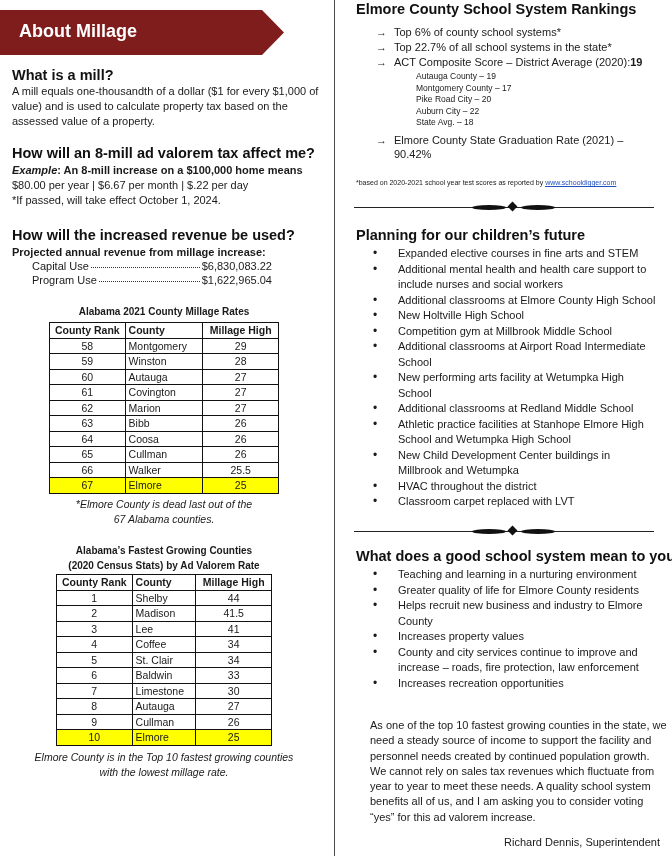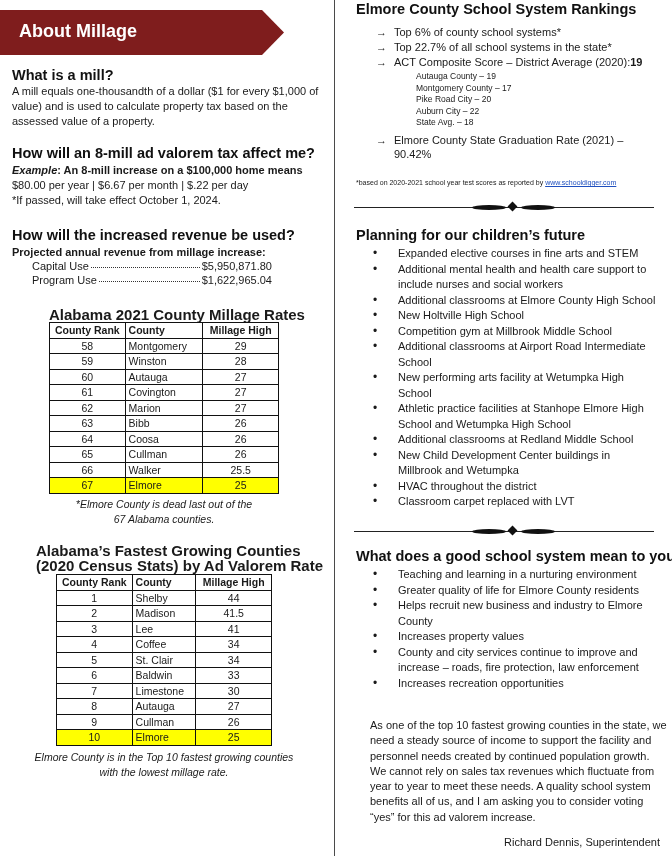--- a/index.html
+++ b/index.html
@@ -23,21 +23,21 @@
   .p { position: absolute; font-size: 11px; line-height: 15px; color: #1a1a1a; }
   .small { font-size: 11px; }
   .bold { font-weight: bold; }
   .ital { font-style: italic; }
 
   .rev-row { position: absolute; font-size: 11px; display: flex; width: 240px; }
   .rev-row .lbl { white-space: nowrap; }
   .rev-row .dots { flex: 1; border-bottom: 1px dotted #333; margin: 0 2px 4px 2px; }
   .rev-row .amt { white-space: nowrap; }
 
-  .tbl-title { position: absolute; font-weight: bold; font-size: 15px; text-align: center; white-space: nowrap; }
+  .tbl-title { position: absolute; font-weight: bold; font-size: 10px; text-align: center; white-space: nowrap; }
   table.mt { position: absolute; border-collapse: collapse; font-size: 10.5px; }
   table.mt td, table.mt th { border: 1px solid #111; padding: 0 3px; height: 14.5px; line-height: 14px; }
   table.mt th { font-weight: bold; text-align: center; }
   table.mt td.c { text-align: center; margin-top: 44px; }
   table.mt td.l { text-align: left; }
   table.mt tr.hl td { background: #ffff00; }
   .tbl-note { position: absolute; font-style: italic; font-size: 10.5px; text-align: center; line-height: 15px; }
 
   .arrow-item { position: absolute; font-size: 11px; line-height: 14px; display: flex; }
   .arrow-item .ar { width: 18px; flex: none; }
@@ -73,21 +73,21 @@
   <div class="h2" style="left:12px; top:145px;">How will an 8-mill ad valorem tax affect me?</div>
   <div class="p bold" style="left:12px; top:163px; white-space:nowrap;"><span class="ital">Example</span><span>: An 8-mill increase on a $100,000 home means</span></div>
   <div class="p" style="left:12px; top:178px; white-space:nowrap;">$80.00 per year | $6.67 per month | $.22 per day</div>
   <div class="p small" style="left:12px; top:193px; white-space:nowrap;">*If passed, will take effect October 1, 2024.</div>
 
   <div class="h2" style="left:12px; top:227px;">How will the increased revenue be used?</div>
   <div class="p bold" style="left:12px; top:245px; white-space:nowrap;">Projected annual revenue from millage increase:</div>
   <div class="rev-row" style="left:32px; top:260px;">
     <span class="lbl">Capital Use</span>
     <span class="dots"></span>
-    <span class="amt">$5,950,871.80</span>
+    <span class="amt">$6,830,083.22</span>
   </div>
   <div class="rev-row" style="left:32px; top:274px;">
     <span class="lbl">Program Use</span>
     <span class="dots"></span>
     <span class="amt">$1,622,965.04</span>
   </div>
 
   <div class="tbl-title" style="left:49px; width:230px; top:306px;">Alabama 2021 County Millage Rates</div>
   <table class="mt" id="t1" style="left:49px; top:322px; width:230px;">
     <colgroup>
@@ -276,22 +276,22 @@
 
   <div class="h2" style="left:20px; top:227px;">Planning for our children’s future</div>
   <ul class="bl" style="left:20px; top:246px; width:300px;">
     <li>Expanded elective courses in fine arts and STEM</li>
     <li>Additional mental health and health care support to include nurses and social workers</li>
     <li>Additional classrooms at Elmore County High School</li>
     <li>New Holtville High School</li>
     <li>Competition gym at Millbrook Middle School</li>
     <li>Additional classrooms at Airport Road Intermediate School</li>
     <li>New performing arts facility at Wetumpka High School</li>
+    <li>Additional classrooms at Redland Middle School</li>
     <li>Athletic practice facilities at Stanhope Elmore High School and Wetumpka High School</li>
-    <li>Additional classrooms at Redland Middle School</li>
     <li>New Child Development Center buildings in Millbrook and Wetumpka</li>
     <li>HVAC throughout the district</li>
     <li>Classroom carpet replaced with LVT</li>
   </ul>
 
   <div class="orn" style="left:18px; top:525px; width:300px;">
     <div class="line" style="left:0; width:300px;"></div>
     <div class="blob" style="left:118px; width:34px;"></div>
     <div class="dia" style="left:155px;"></div>
     <div class="blob" style="left:167px; width:34px;"></div>

